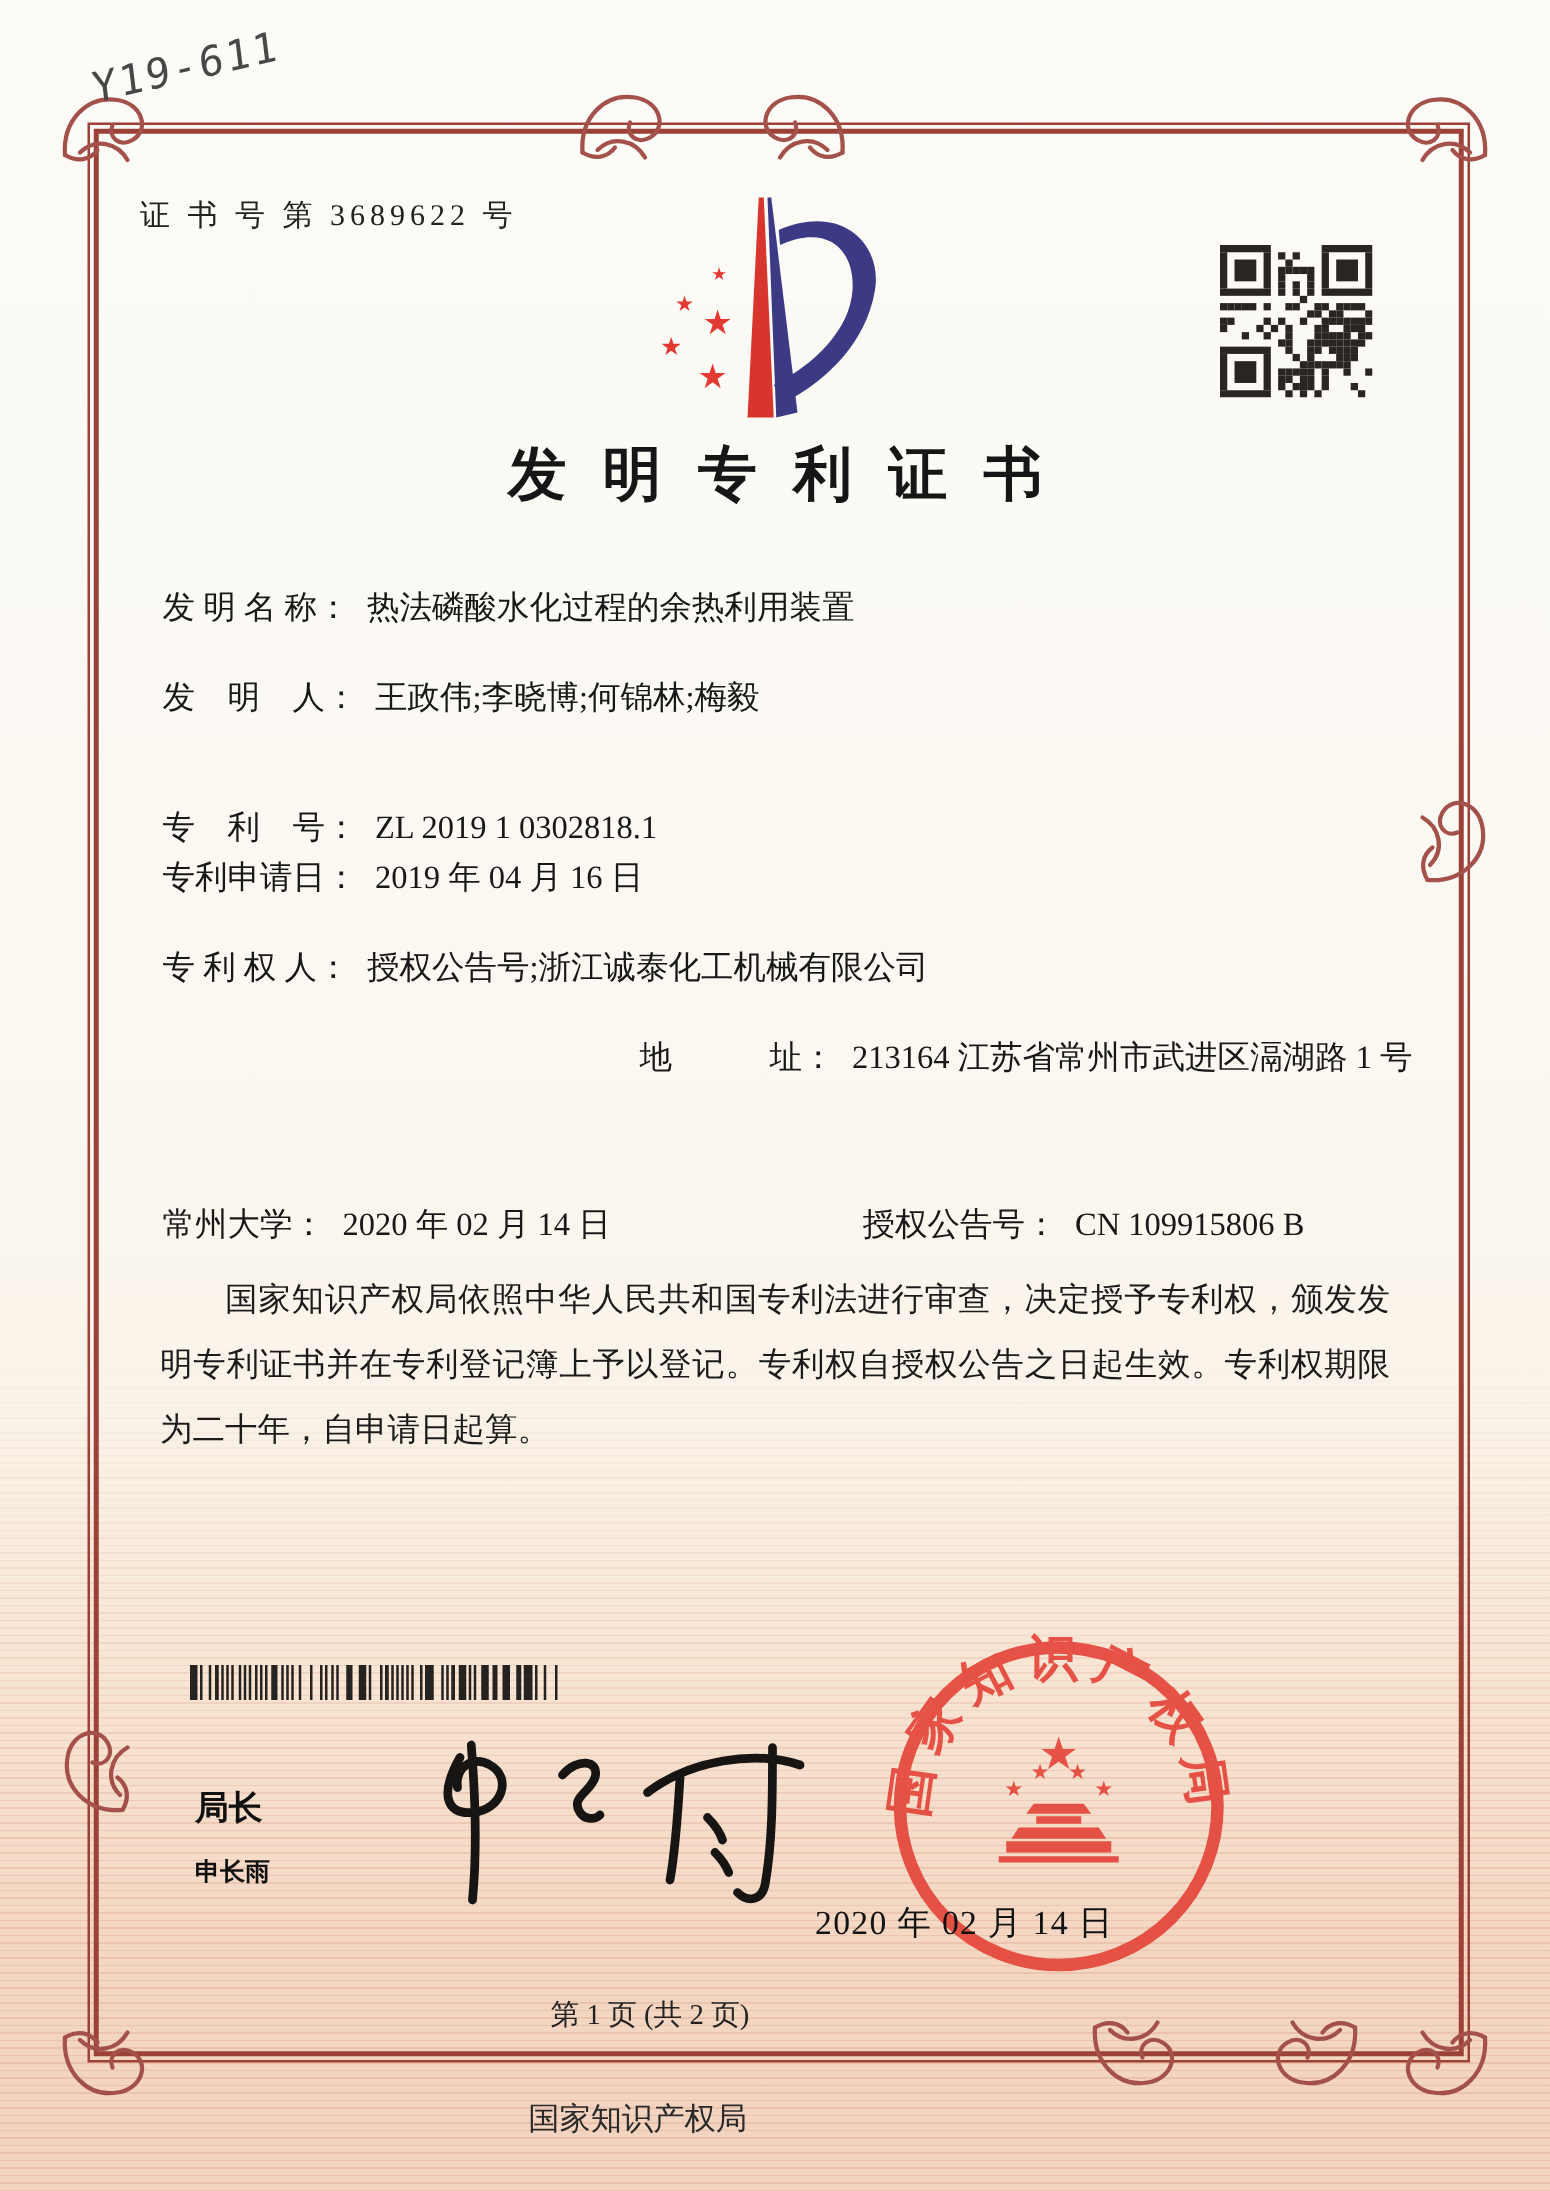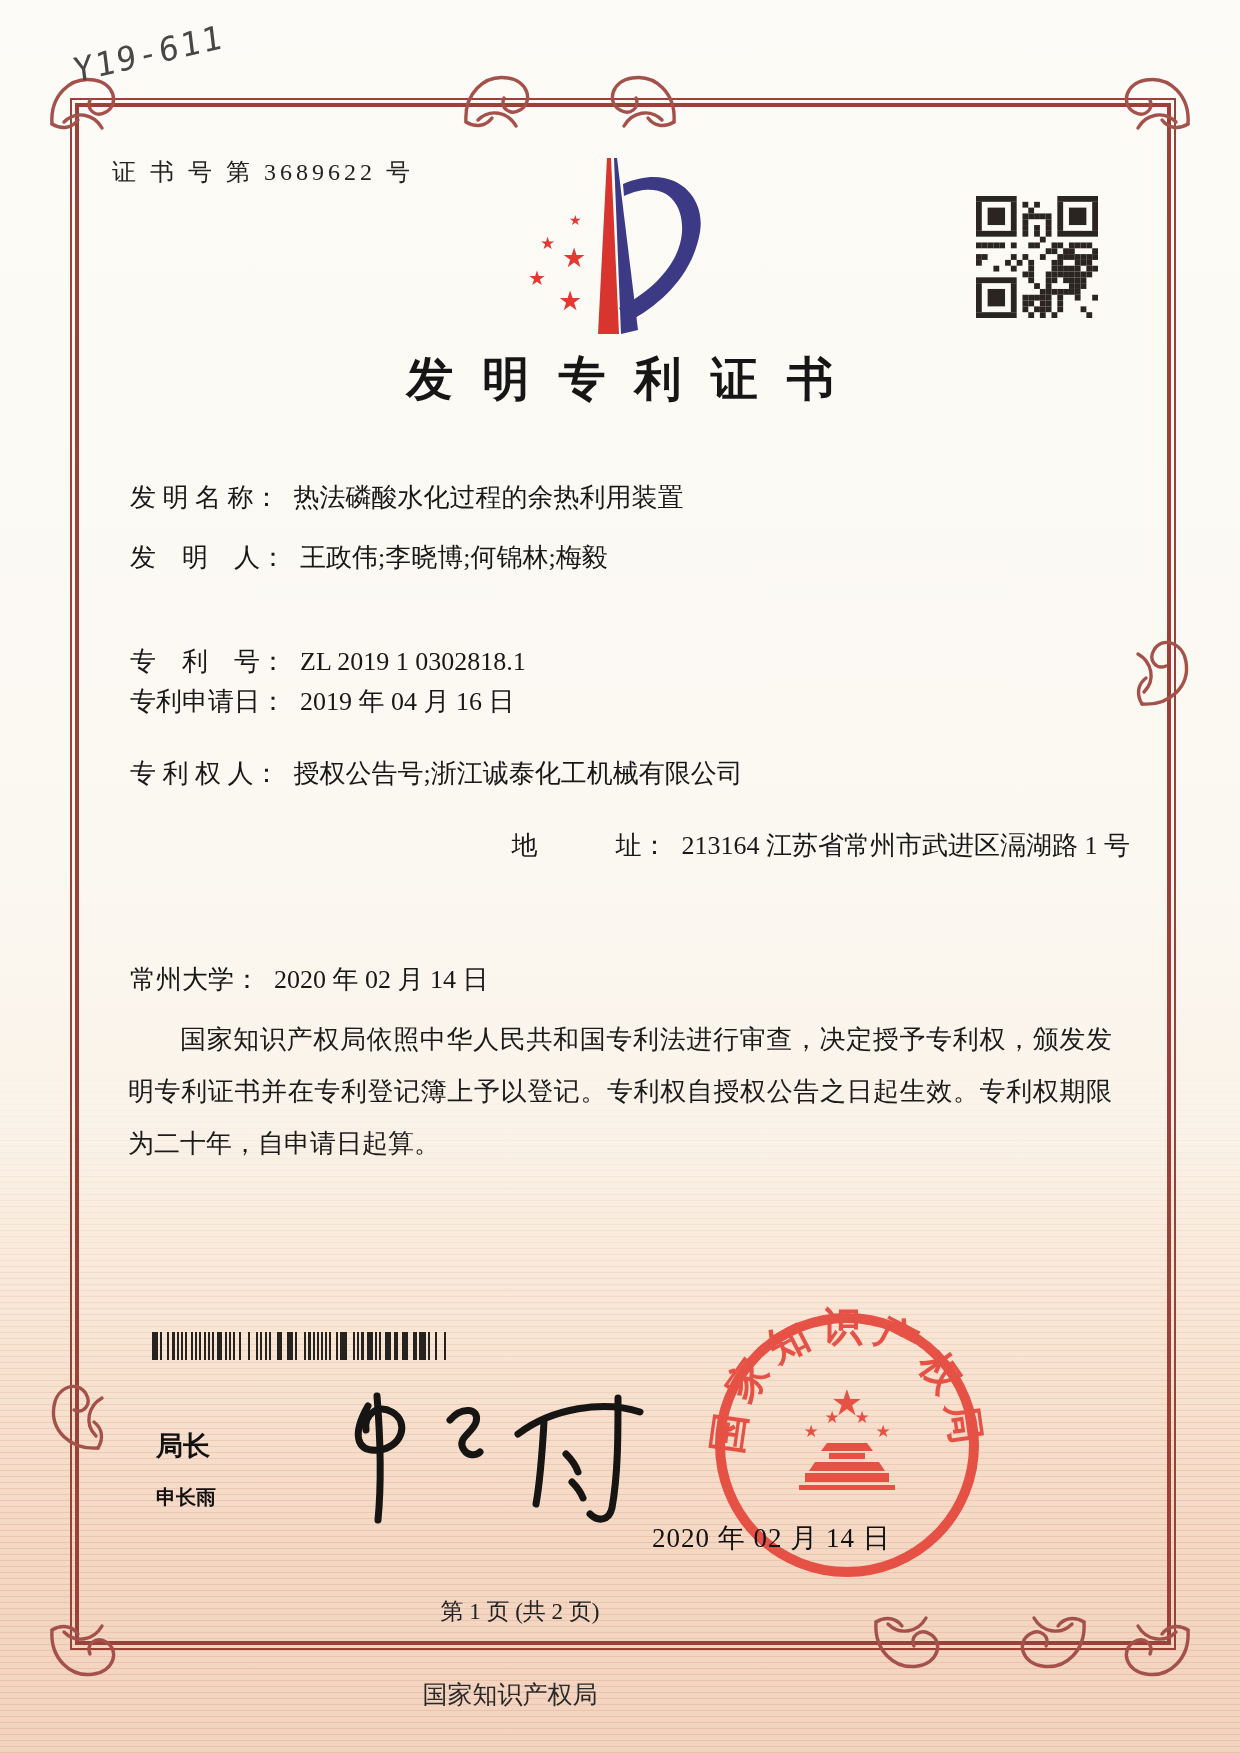--- a/index.html
+++ b/index.html
@@ -235,41 +235,44 @@
       <rect x="81.33" y="110.38" width="5.81" height="5.81" fill="#2a2521"></rect>
       <rect x="104.57" y="110.38" width="5.81" height="5.81" fill="#2a2521"></rect>
       <rect x="52.29" y="116.19" width="5.81" height="5.81" fill="#2a2521"></rect>
       <rect x="63.90" y="116.19" width="5.81" height="5.81" fill="#2a2521"></rect>
       <rect x="75.52" y="116.19" width="5.81" height="5.81" fill="#2a2521"></rect>
       <rect x="110.38" y="116.19" width="5.81" height="5.81" fill="#2a2521"></rect>
     </svg></div>
 
 <div class="abs title">发明专利证书</div>
 
-<div class="abs row" style="top:468px;margin-top:12px;">
+<div class="abs row" style="top:468px;">
   <span class="lbl">发 明 名 称</span><span>：</span><span class="val">热法磷酸水化过程的余热利用装置</span>
 </div>
 <div class="abs row" style="top:540px;">
   <span class="lbl">发　明　人</span><span>：</span><span class="val">王政伟;李晓博;何锦林;梅毅</span>
 </div>
 <div class="abs row" style="top:644px;">
   <span class="lbl">专　利　号</span><span>：</span><span class="val">ZL 2019 1 0302818.1</span>
 </div>
 <div class="abs row" style="top:684px;">
   <span class="lbl">专利申请日</span><span>：</span><span class="val">2019 年 04 月 16 日</span>
 </div>
 <div class="abs row" style="top:756px;">
   <span class="lbl">专 利 权 人</span><span>：</span><span class="val">授权公告号;浙江诚泰化工机械有限公司</span>
 </div>
 <div class="abs row" style="top:828px;text-align:right;">
   <span class="lbl">地　　　址</span><span>：</span><span class="val">213164 江苏省常州市武进区滆湖路 1 号</span>
 </div>
 
 <div class="abs row" style="top:962px;">
   <span class="lbl">常州大学</span><span>：</span><span class="val">2020 年 02 月 14 日</span>
+  <span class="grant2">
+    <span class="lbl">授权公告号</span><span>：</span><span class="val">CN 109915806 B</span>
+  </span>
 </div>
 
 <div class="abs paras">
   <p>国家知识产权局依照中华人民共和国专利法进行审查，决定授予专利权，颁发发明专利证书并在专利登记簿上予以登记。专利权自授权公告之日起生效。专利权期限为二十年，自申请日起算。</p>
 </div>
 
 <div class="abs barcode"><i style="width:6px"></i><i style="width:2px;background:transparent"></i><i style="width:2px"></i><i style="width:5px;background:transparent"></i><i style="width:2px"></i><i style="width:3px;background:transparent"></i><i style="width:3px"></i><i style="width:2px;background:transparent"></i><i style="width:2px"></i><i style="width:2px;background:transparent"></i><i style="width:2px"></i><i style="width:2px;background:transparent"></i><i style="width:2px"></i><i style="width:4px;background:transparent"></i><i style="width:2px"></i><i style="width:2px;background:transparent"></i><i style="width:2px"></i><i style="width:2px;background:transparent"></i><i style="width:2px"></i><i style="width:3px;background:transparent"></i><i style="width:2px"></i><i style="width:2px;background:transparent"></i><i style="width:2px"></i><i style="width:2px;background:transparent"></i><i style="width:2px"></i><i style="width:3px;background:transparent"></i><i style="width:5px"></i><i style="width:3px;background:transparent"></i><i style="width:2px"></i><i style="width:2px;background:transparent"></i><i style="width:2px"></i><i style="width:2px;background:transparent"></i><i style="width:2px"></i><i style="width:4px;background:transparent"></i><i style="width:2px"></i><i style="width:7px;background:transparent"></i><i style="width:2px"></i><i style="width:6px;background:transparent"></i><i style="width:2px"></i><i style="width:2px;background:transparent"></i><i style="width:2px"></i><i style="width:3px;background:transparent"></i><i style="width:2px"></i><i style="width:2px;background:transparent"></i><i style="width:2px"></i><i style="width:6px;background:transparent"></i><i style="width:5px"></i><i style="width:5px;background:transparent"></i><i style="width:6px"></i><i style="width:2px;background:transparent"></i><i style="width:2px"></i><i style="width:7px;background:transparent"></i><i style="width:2px"></i><i style="width:2px;background:transparent"></i><i style="width:3px"></i><i style="width:2px;background:transparent"></i><i style="width:2px"></i><i style="width:2px;background:transparent"></i><i style="width:2px"></i><i style="width:2px;background:transparent"></i><i style="width:2px"></i><i style="width:2px;background:transparent"></i><i style="width:2px"></i><i style="width:2px;background:transparent"></i><i style="width:2px"></i><i style="width:5px;background:transparent"></i><i style="width:2px"></i><i style="width:2px;background:transparent"></i><i style="width:7px"></i><i style="width:6px;background:transparent"></i><i style="width:2px"></i><i style="width:2px;background:transparent"></i><i style="width:2px"></i><i style="width:2px;background:transparent"></i><i style="width:3px"></i><i style="width:3px;background:transparent"></i><i style="width:6px"></i><i style="width:2px;background:transparent"></i><i style="width:2px"></i><i style="width:2px;background:transparent"></i><i style="width:2px"></i><i style="width:4px;background:transparent"></i><i style="width:6px"></i><i style="width:3px;background:transparent"></i><i style="width:4px"></i><i style="width:4px;background:transparent"></i><i style="width:6px"></i><i style="width:5px;background:transparent"></i><i style="width:4px"></i><i style="width:2px;background:transparent"></i><i style="width:7px"></i><i style="width:2px;background:transparent"></i><i style="width:2px"></i><i style="width:5px;background:transparent"></i><i style="width:2px"></i><i style="width:7px;background:transparent"></i><i style="width:2px"></i><i style="width:5px;background:transparent"></i></div>
 
 <div class="abs director-title">局长</div>
 <div class="abs director-name">申长雨</div>

